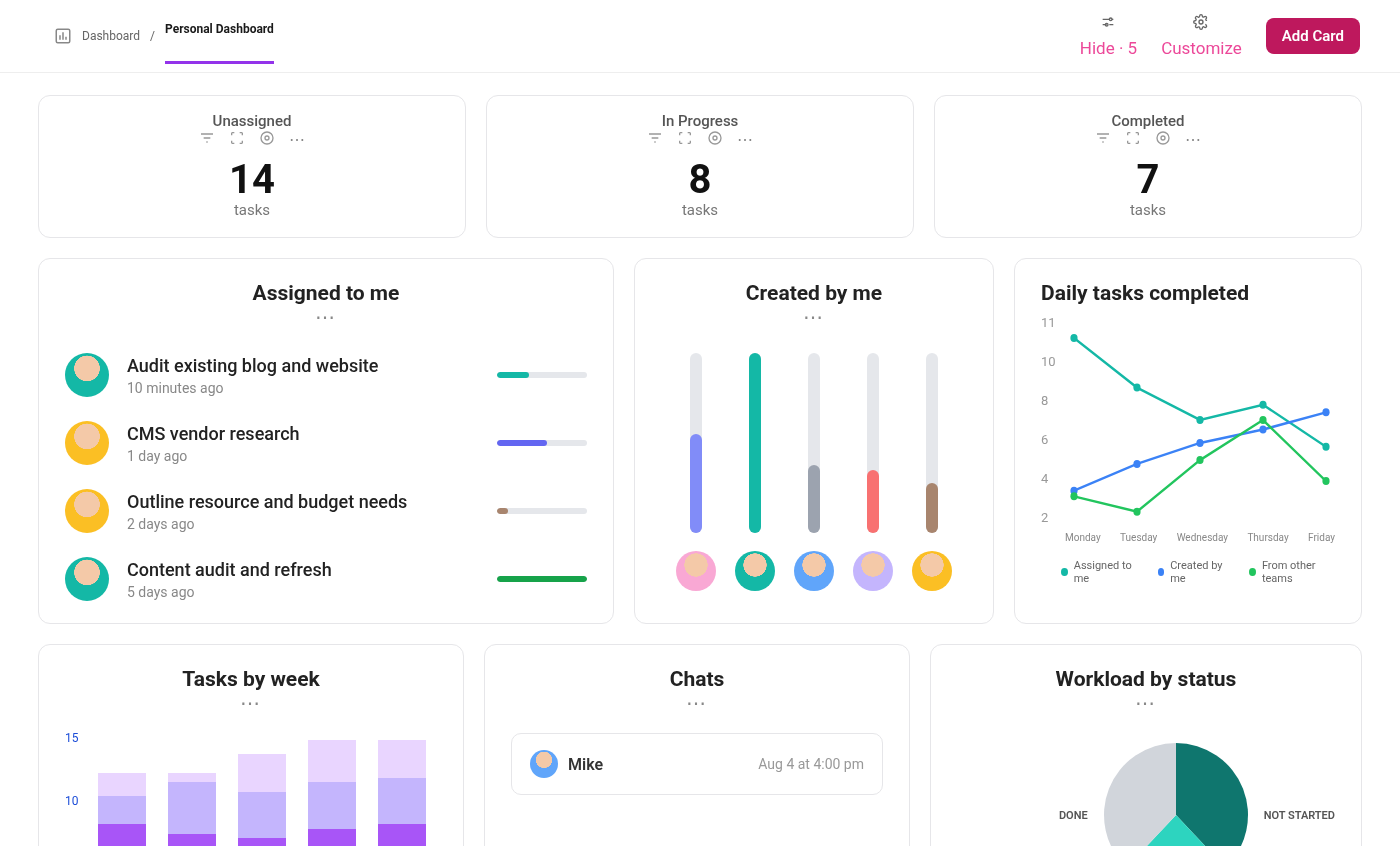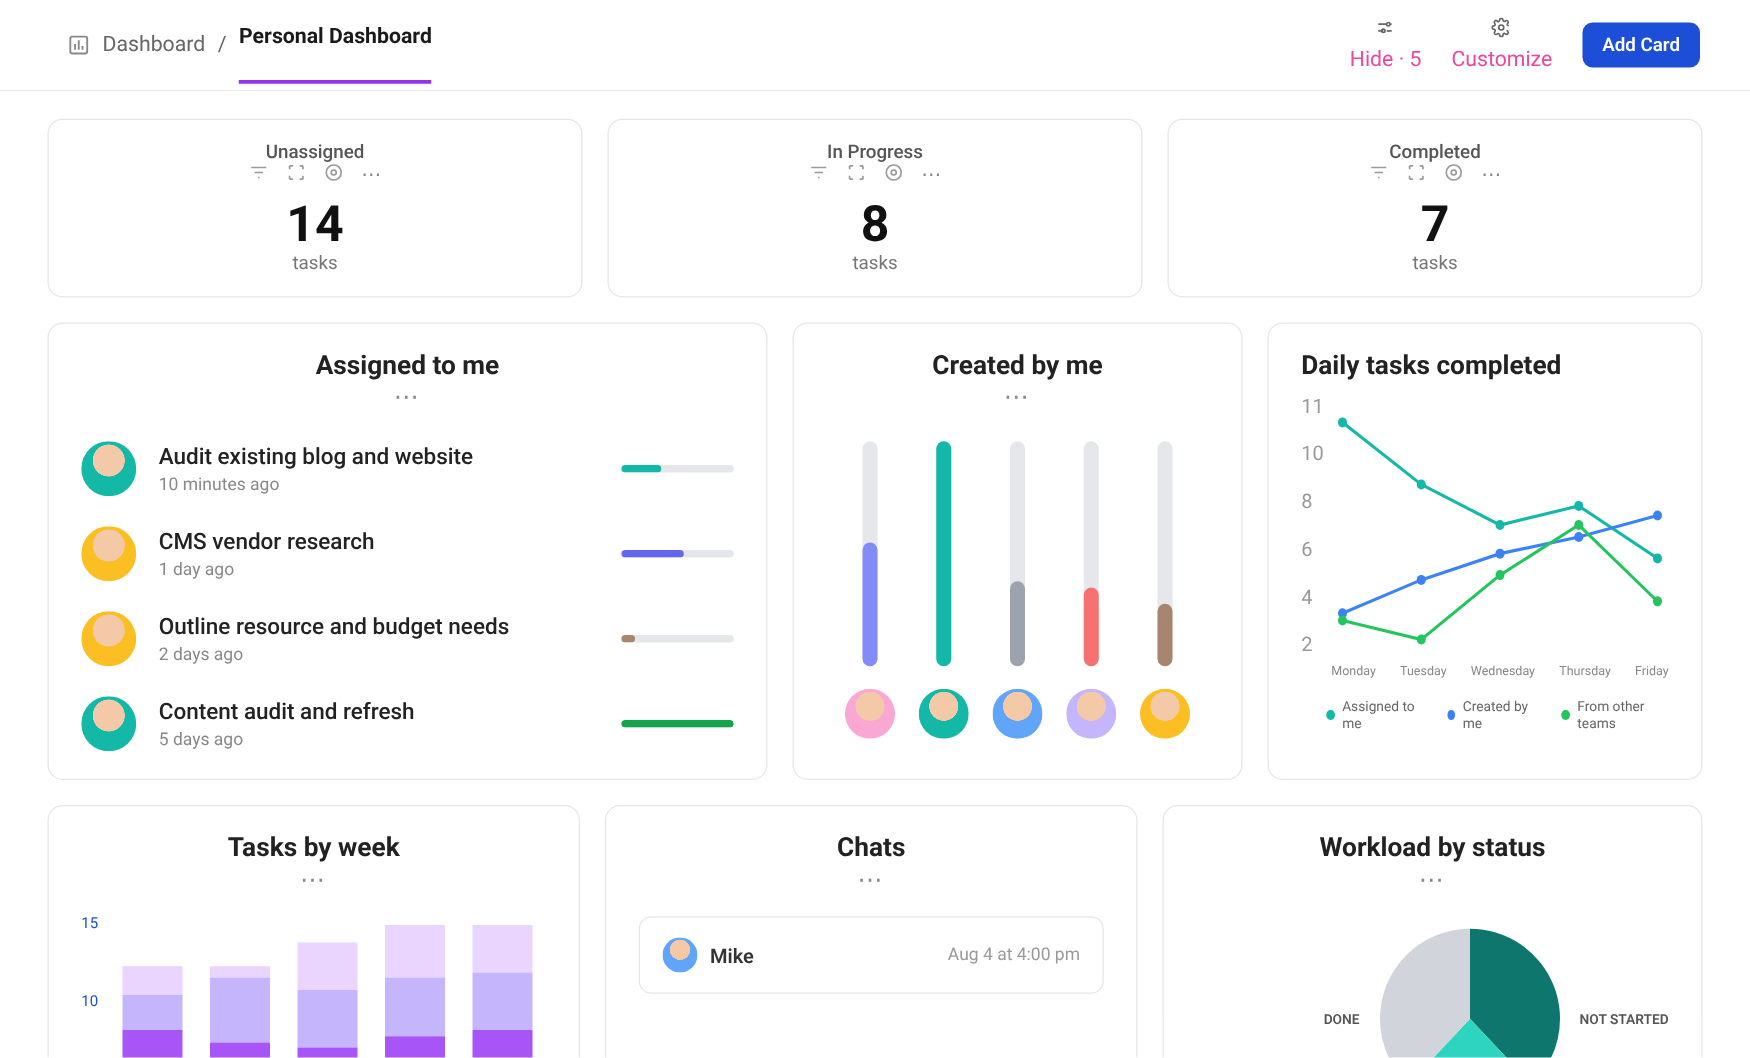--- a/index.html
+++ b/index.html
@@ -15,21 +15,21 @@
   display: flex;
   align-items: center;
   justify-content: space-between;
   padding: 14px 40px 14px 54px;
   border-bottom: 1px solid #eee;
 }
 .breadcrumb {
   display: flex;
   align-items: center;
   gap: 10px;
-  font-size: 17px;
+  font-size: 12px;
   color: #666;
 }
 .breadcrumb .current {
   font-weight: 700;
   color: #1a1a1a;
   position: relative;
   padding-bottom: 14px;
 }
 .breadcrumb .current::after {
   content: "";
@@ -43,21 +43,21 @@
 .act-btn {
   display: flex;
   align-items: center;
   gap: 8px;
   color: #ec4899;
   font-size: 17px;
   cursor: pointer;
   flex-direction: column;
 }
 .add-card {
-  background: #1d4ed8;
+  background: #be185d;
   color: #fff;
   font-weight: 600;
   font-size: 15px;
   padding: 9px 16px;
   border-radius: 8px;
   cursor: pointer;
 }
 .grid {
   padding: 22px 38px;
   display: grid;
@@ -144,21 +144,21 @@
   border-radius: 8px;
 }
 .avatars-row {
   display: flex;
   justify-content: space-around;
   margin-top: 18px;
   padding: 0 6px;
 }
 .sm-av { width: 40px; height: 40px; border-radius: 50%; }
 .chart-area { position: relative; height: 240px; margin-top: 10px; }
-.y-ticks { position: absolute; left: 0; top: 0; bottom: 30px; display: flex; flex-direction: column; justify-content: space-between; font-size: 16px; color: #999; }
+.y-ticks { position: absolute; left: 0; top: 0; bottom: 30px; display: flex; flex-direction: column; justify-content: space-between; font-size: 13px; color: #999; }
 .x-ticks { position: absolute; bottom: 12px; left: 24px; right: 0; display: flex; justify-content: space-between; font-size: 10px; color: #888; }
 .chart-svg { position: absolute; left: 24px; right: 0; top: 0; bottom: 30px; width: calc(100% - 24px); height: 210px; }
 .legend { display: flex; gap: 20px; font-size: 11px; color: #666; margin-top: 4px; padding-left: 20px; }
 .legend-item { display: flex; align-items: center; gap: 6px; }
 .dot { width: 8px; height: 8px; border-radius: 50%; }
 .row3 {
   padding: 20px 38px 0;
   display: flex;
   gap: 20px;
 }

